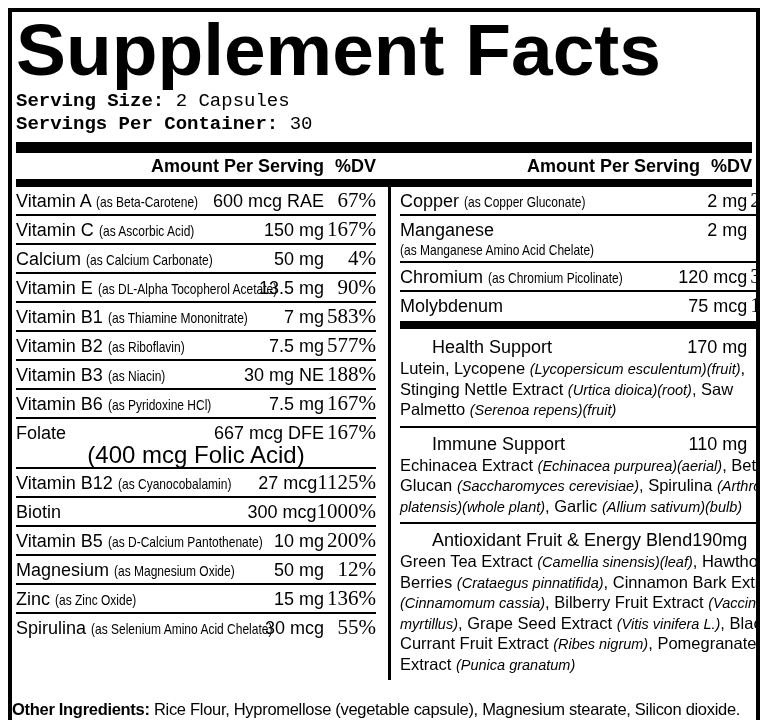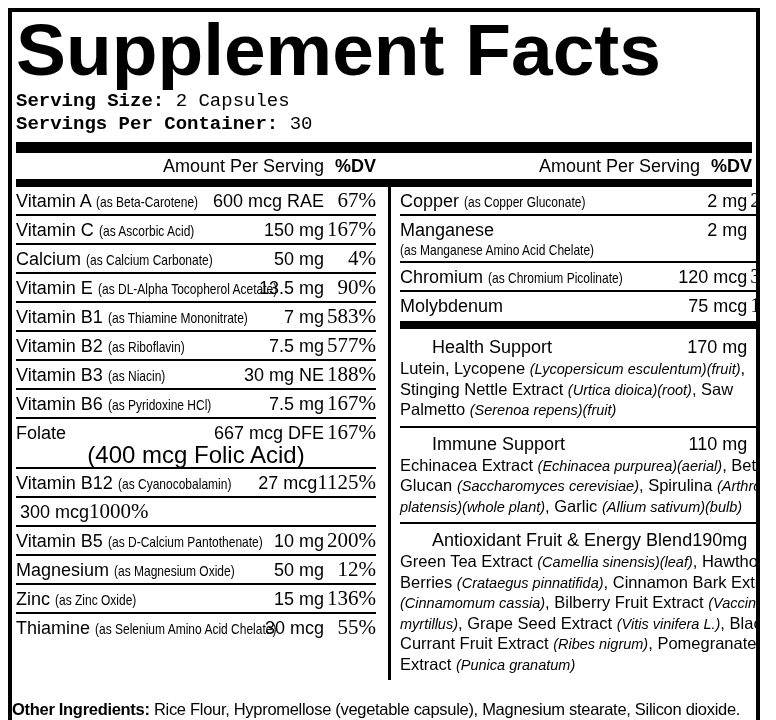--- a/index.html
+++ b/index.html
@@ -21,21 +21,21 @@
   .serving-line { font-size:19px; line-height:23px;font-family:Liberation Mono, monospace; }
   .serving-line b { font-weight:bold; }
 
   .thickbar { height:11px; background:#000; margin-top:6px; }
   .medbar   { height:8px;  background:#000; }
 
   .hdr-row { display:flex; }
   .hdr-left { width:372px; padding-right:12px; display:flex; align-items:baseline; }
   .hdr-right { flex:1; padding-left:12px; display:flex; align-items:baseline; }
   .hdr-name { flex:1 1 auto; }
-  .hdr-amt { flex:0 0 auto; font-weight:normal; font-size:18px; text-align:right; padding:3px 0 2px; }
+  .hdr-amt { flex:0 0 auto; font-weight:bold; font-size:18px; text-align:right; padding:3px 0 2px; }
   .hdr-dv  { flex:0 0 52px; font-weight:bold; font-size:18px; text-align:right; padding:3px 0 2px; }
 
   .cols { display:flex; align-items:stretch; }
   .col-left  { width:372px; padding-right:12px; }
   .col-right { flex:1; border-left:3px solid #000; padding-left:9px; }
 
   .row { border-bottom:2.5px solid #000; padding:3px 0 2px; }
   .row.no-border { border-bottom:none; }
   .row-line { display:flex; align-items:baseline; }
   .cell-name { flex:1 1 auto; min-width:0; white-space:nowrap; overflow:visible; font-size:18px; line-height:21px; }
@@ -156,20 +156,21 @@
           </div>
           <div class="row">
             <div class="row-line">
               <span class="cell-name"><span>Vitamin B12 </span><span class="as-form">(as Cyanocobalamin)</span></span>
               <span class="cell-amt">27 mcg</span>
               <span class="cell-dv">1125%</span>
             </div>
           </div>
           <div class="row">
             <div class="row-line">
+              <span class="cell-name"><span>Biotin</span></span>
               <span class="cell-amt">300 mcg</span>
               <span class="cell-dv">1000%</span>
             </div>
           </div>
           <div class="row">
             <div class="row-line">
               <span class="cell-name"><span>Vitamin B5 </span><span class="as-form">(as D-Calcium Pantothenate)</span></span>
               <span class="cell-amt">10 mg</span>
               <span class="cell-dv">200%</span>
             </div>
@@ -183,21 +184,21 @@
           </div>
           <div class="row">
             <div class="row-line">
               <span class="cell-name"><span>Zinc </span><span class="as-form">(as Zinc Oxide)</span></span>
               <span class="cell-amt">15 mg</span>
               <span class="cell-dv">136%</span>
             </div>
           </div>
           <div class="row no-border">
             <div class="row-line">
-              <span class="cell-name"><span>Thiamine </span><span class="as-form">(as Selenium Amino Acid Chelate)</span></span>
+              <span class="cell-name"><span>Spirulina </span><span class="as-form">(as Selenium Amino Acid Chelate)</span></span>
               <span class="cell-amt">30 mcg</span>
               <span class="cell-dv">55%</span>
             </div>
           </div>
         </div>
       <div class="col-right">
         <div id="right-minerals">
             <div class="row">
               <div class="row-line">
                 <span class="cell-name"><span>Copper </span><span class="as-form">(as Copper Gluconate)</span></span>

